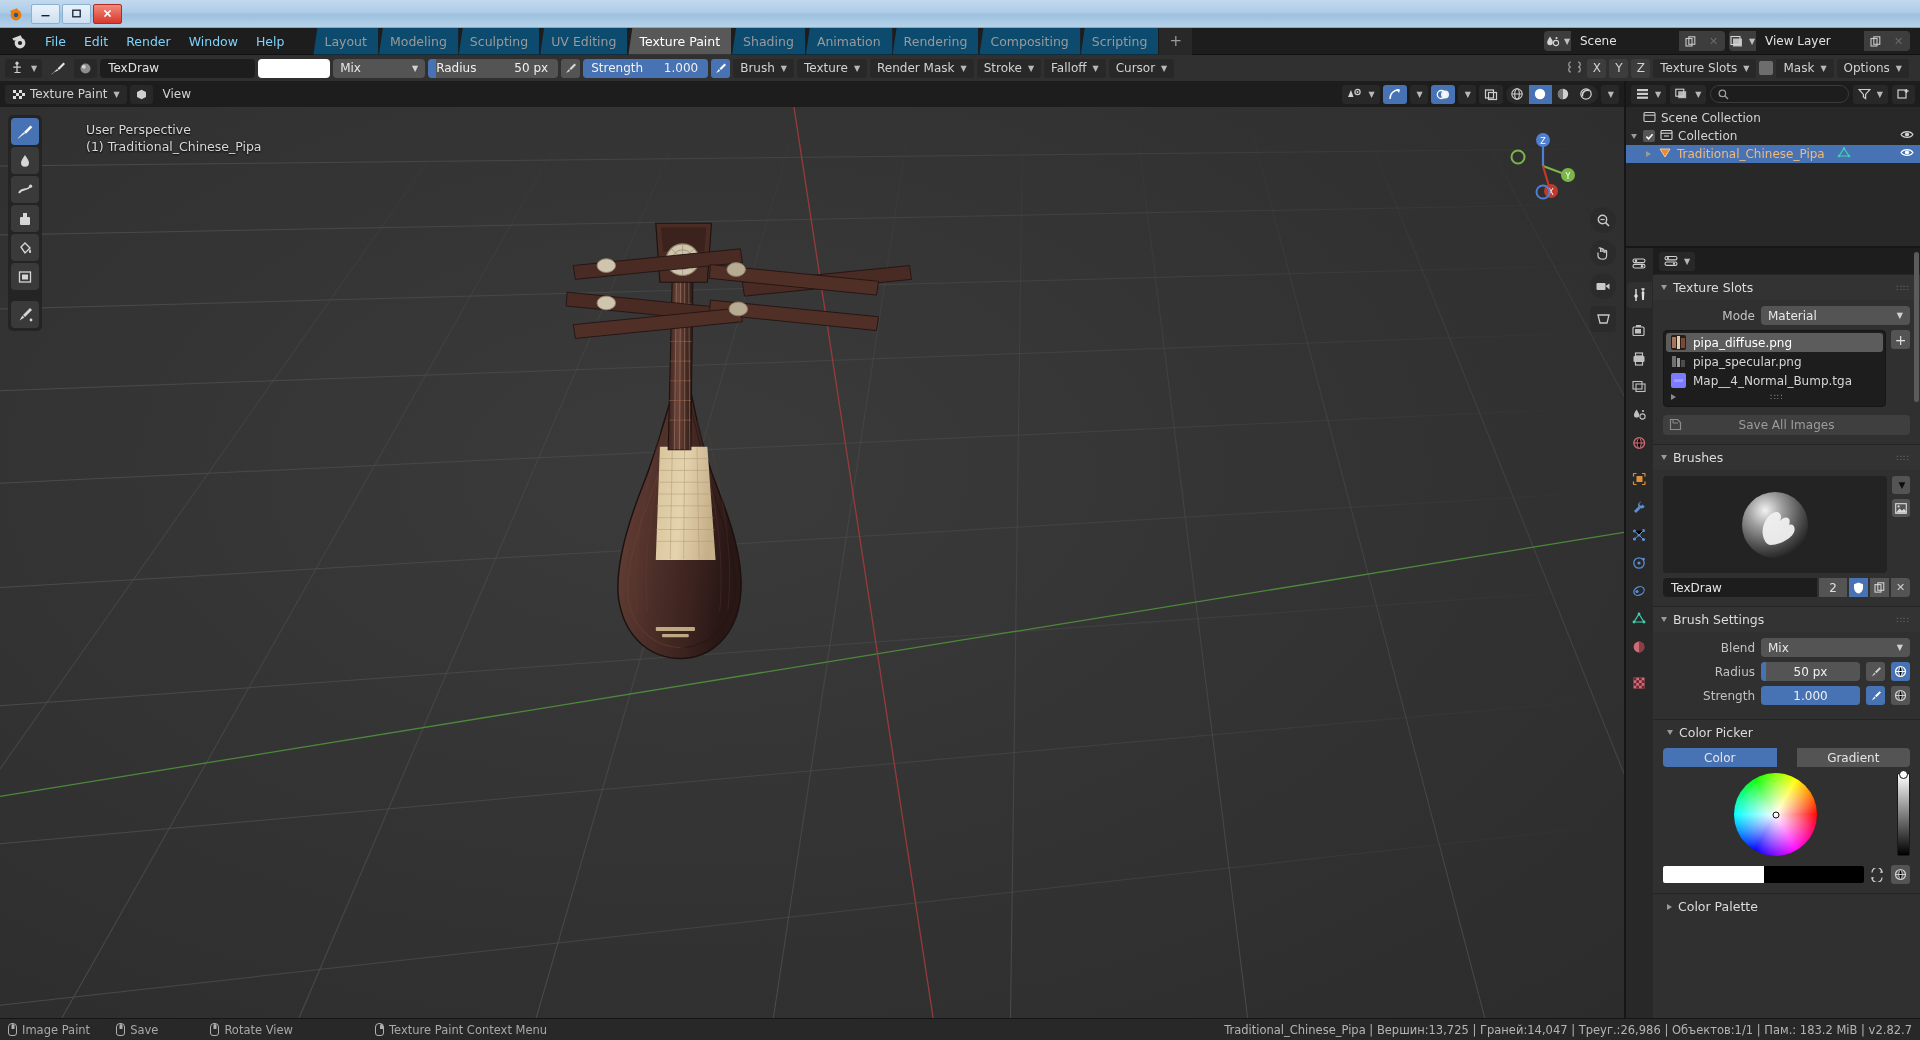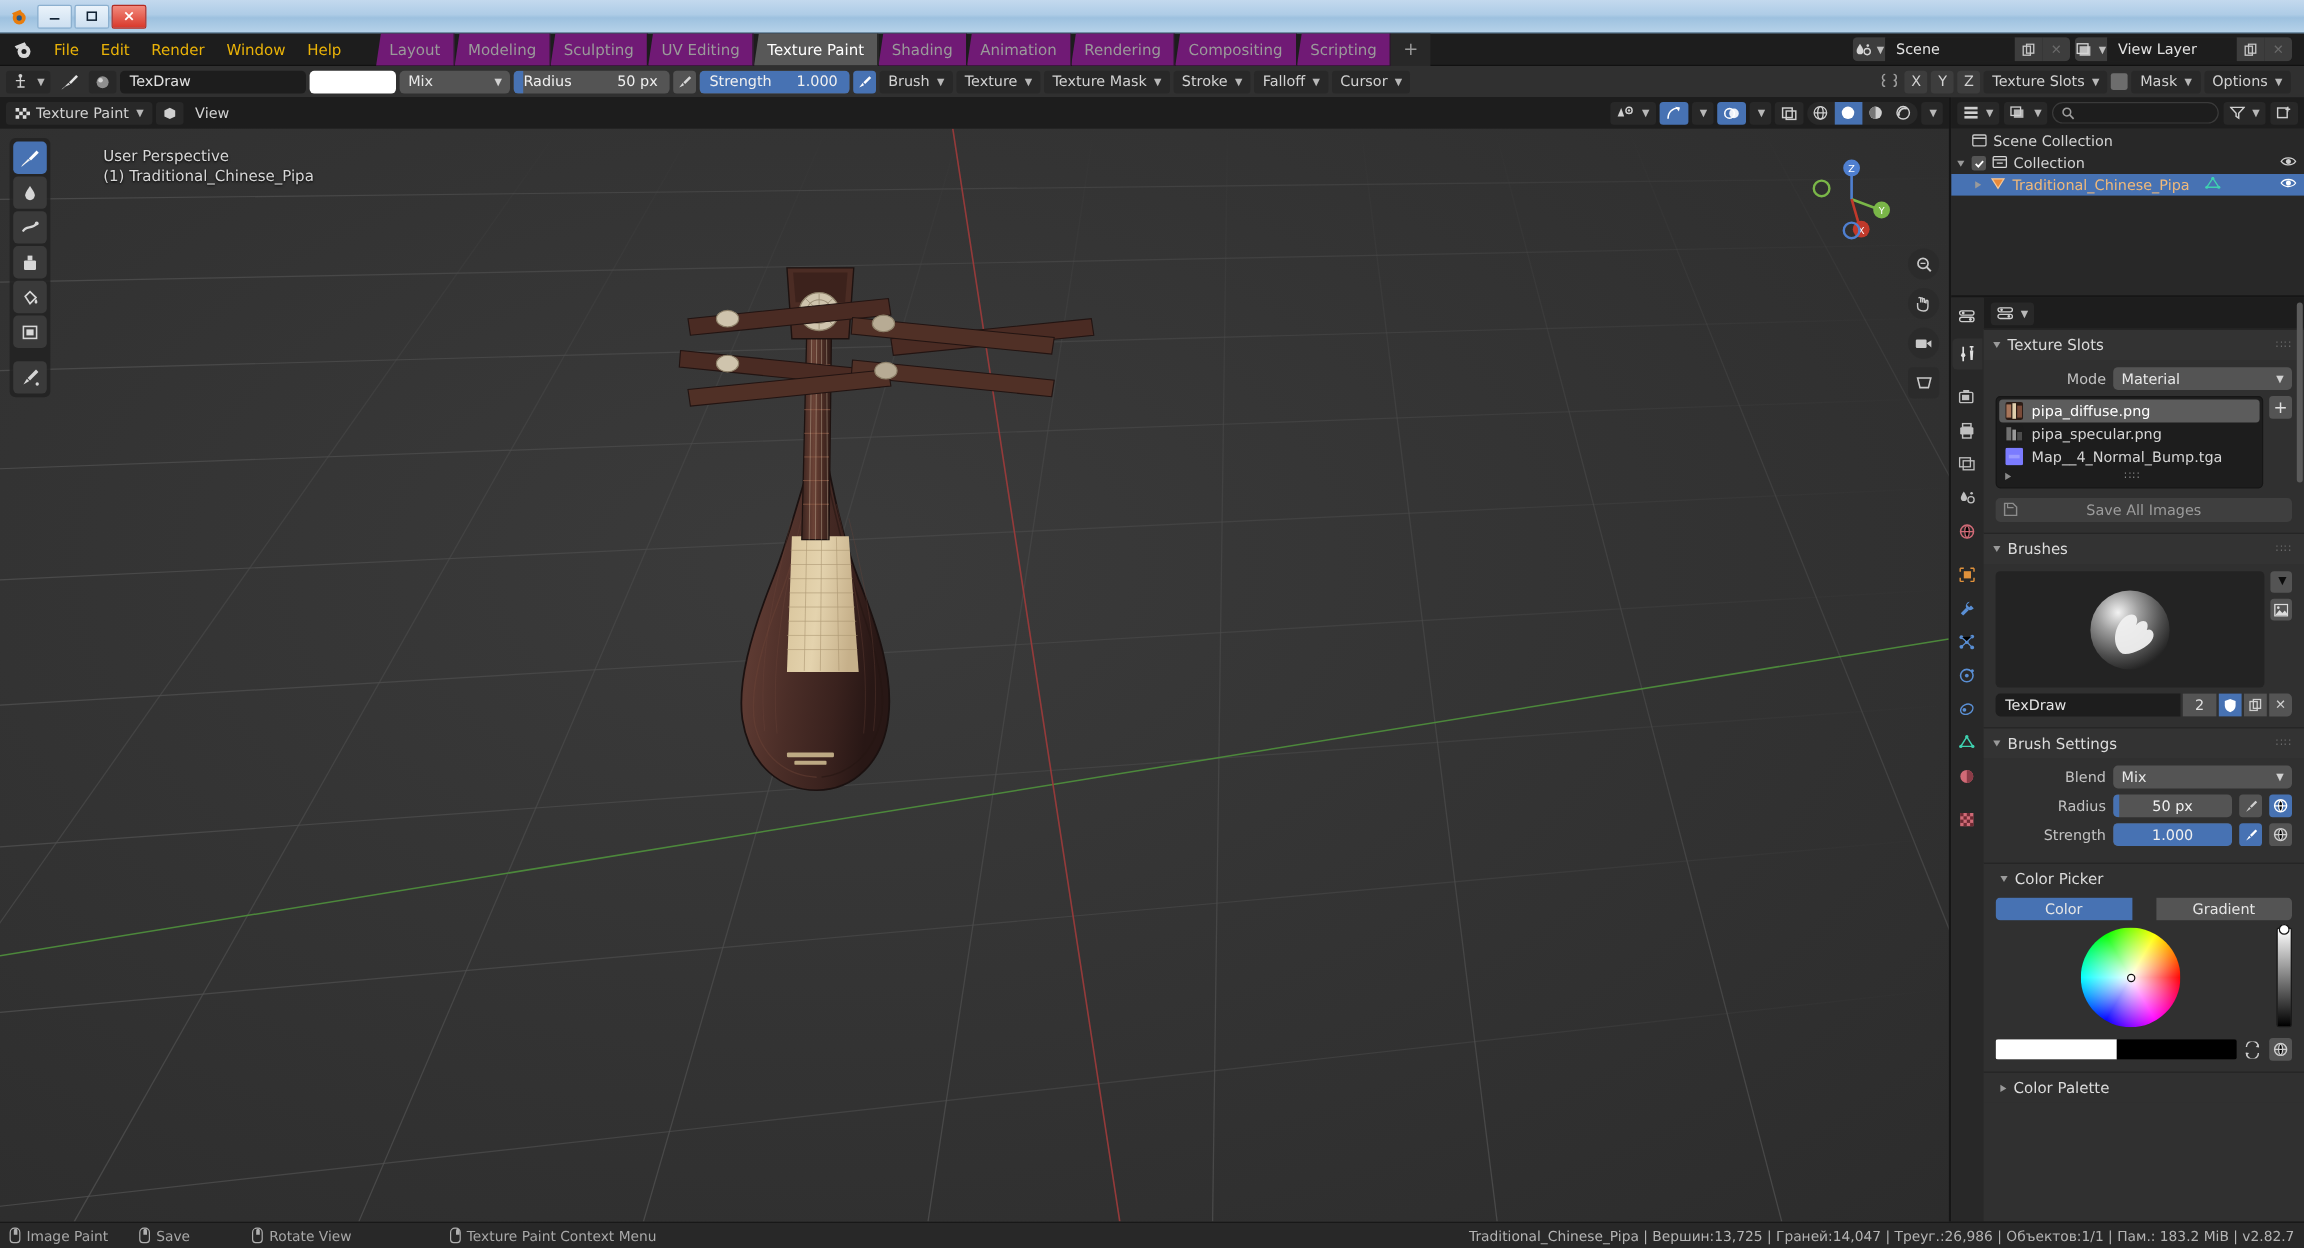--- a/index.html
+++ b/index.html
@@ -34,26 +34,26 @@
   .tb-btn svg { display:block; }
 
   
   .topbar {
     height: 27px; flex: 0 0 27px; background: #1d1d1d;
     display: flex; align-items: center; padding: 0 4px; gap: 0;
     border-bottom: 1px solid #111;
   }
   .blender-logo { width: 22px; height: 20px; display:flex; align-items:center; justify-content:center; margin: 0 6px 0 4px; }
   .menu-item {
-    font-size: 12.5px; color: #eab308; padding: 3px 9px; border-radius: 3px; white-space: nowrap;
+    font-size: 12.5px; color: #7dd3fc; padding: 3px 9px; border-radius: 3px; white-space: nowrap;
   }
   .ws-tabs { display: flex; align-items: stretch; height: 27px; margin-left: 20px; }
   .ws-tab {
     font-size: 12.5px; color: #9a9a9a; padding: 0 11px; display: flex; align-items: center;
-    background: #701a75; border-right: 1px solid #1d1d1d; white-space: nowrap;
+    background: #0c4a6e; border-right: 1px solid #1d1d1d; white-space: nowrap;
     clip-path: polygon(4px 0, 100% 0, 100% 100%, 0 100%);
   }
   .ws-tab.active { background: #585858; color: #ffffff; }
   .ws-add { font-size: 15px; color: #9a9a9a; padding: 0 10px; display:flex; align-items:center; background:#282828;}
   .topbar-right { margin-left: auto; display: flex; align-items: center; gap: 4px; padding-right: 6px; }
   .id-block { display: flex; align-items: center; background: #282828; border-radius: 4px; height: 20px; overflow: hidden; }
   .id-icon { width: 27px; height: 20px; background: #3d3d3d; display: flex; align-items:center; justify-content:center; gap:1px;}
   .id-name { background: #1d1d1d; color: #e2e2e2; font-size: 12px; padding: 0 12px 0 9px; height: 20px; line-height: 20px; min-width: 108px;}
   .id-btn { width: 23px; height: 20px; background: #3d3d3d; display:flex; align-items:center; justify-content:center; color:#c8c8c8; font-size: 11px;}
   .id-btn.dim { color: #6a6a6a; }
@@ -358,21 +358,21 @@
 
     <div class="vp-btn">
         <span>Brush</span>
         <span class="caret">▼</span>
       </div>
     <div class="vp-btn">
         <span>Texture</span>
         <span class="caret">▼</span>
       </div>
     <div class="vp-btn">
-        <span>Texture Mask</span>
+        <span>Render Mask</span>
         <span class="caret">▼</span>
       </div>
     <div class="vp-btn">
         <span>Stroke</span>
         <span class="caret">▼</span>
       </div>
     <div class="vp-btn">
         <span>Falloff</span>
         <span class="caret">▼</span>
       </div>

